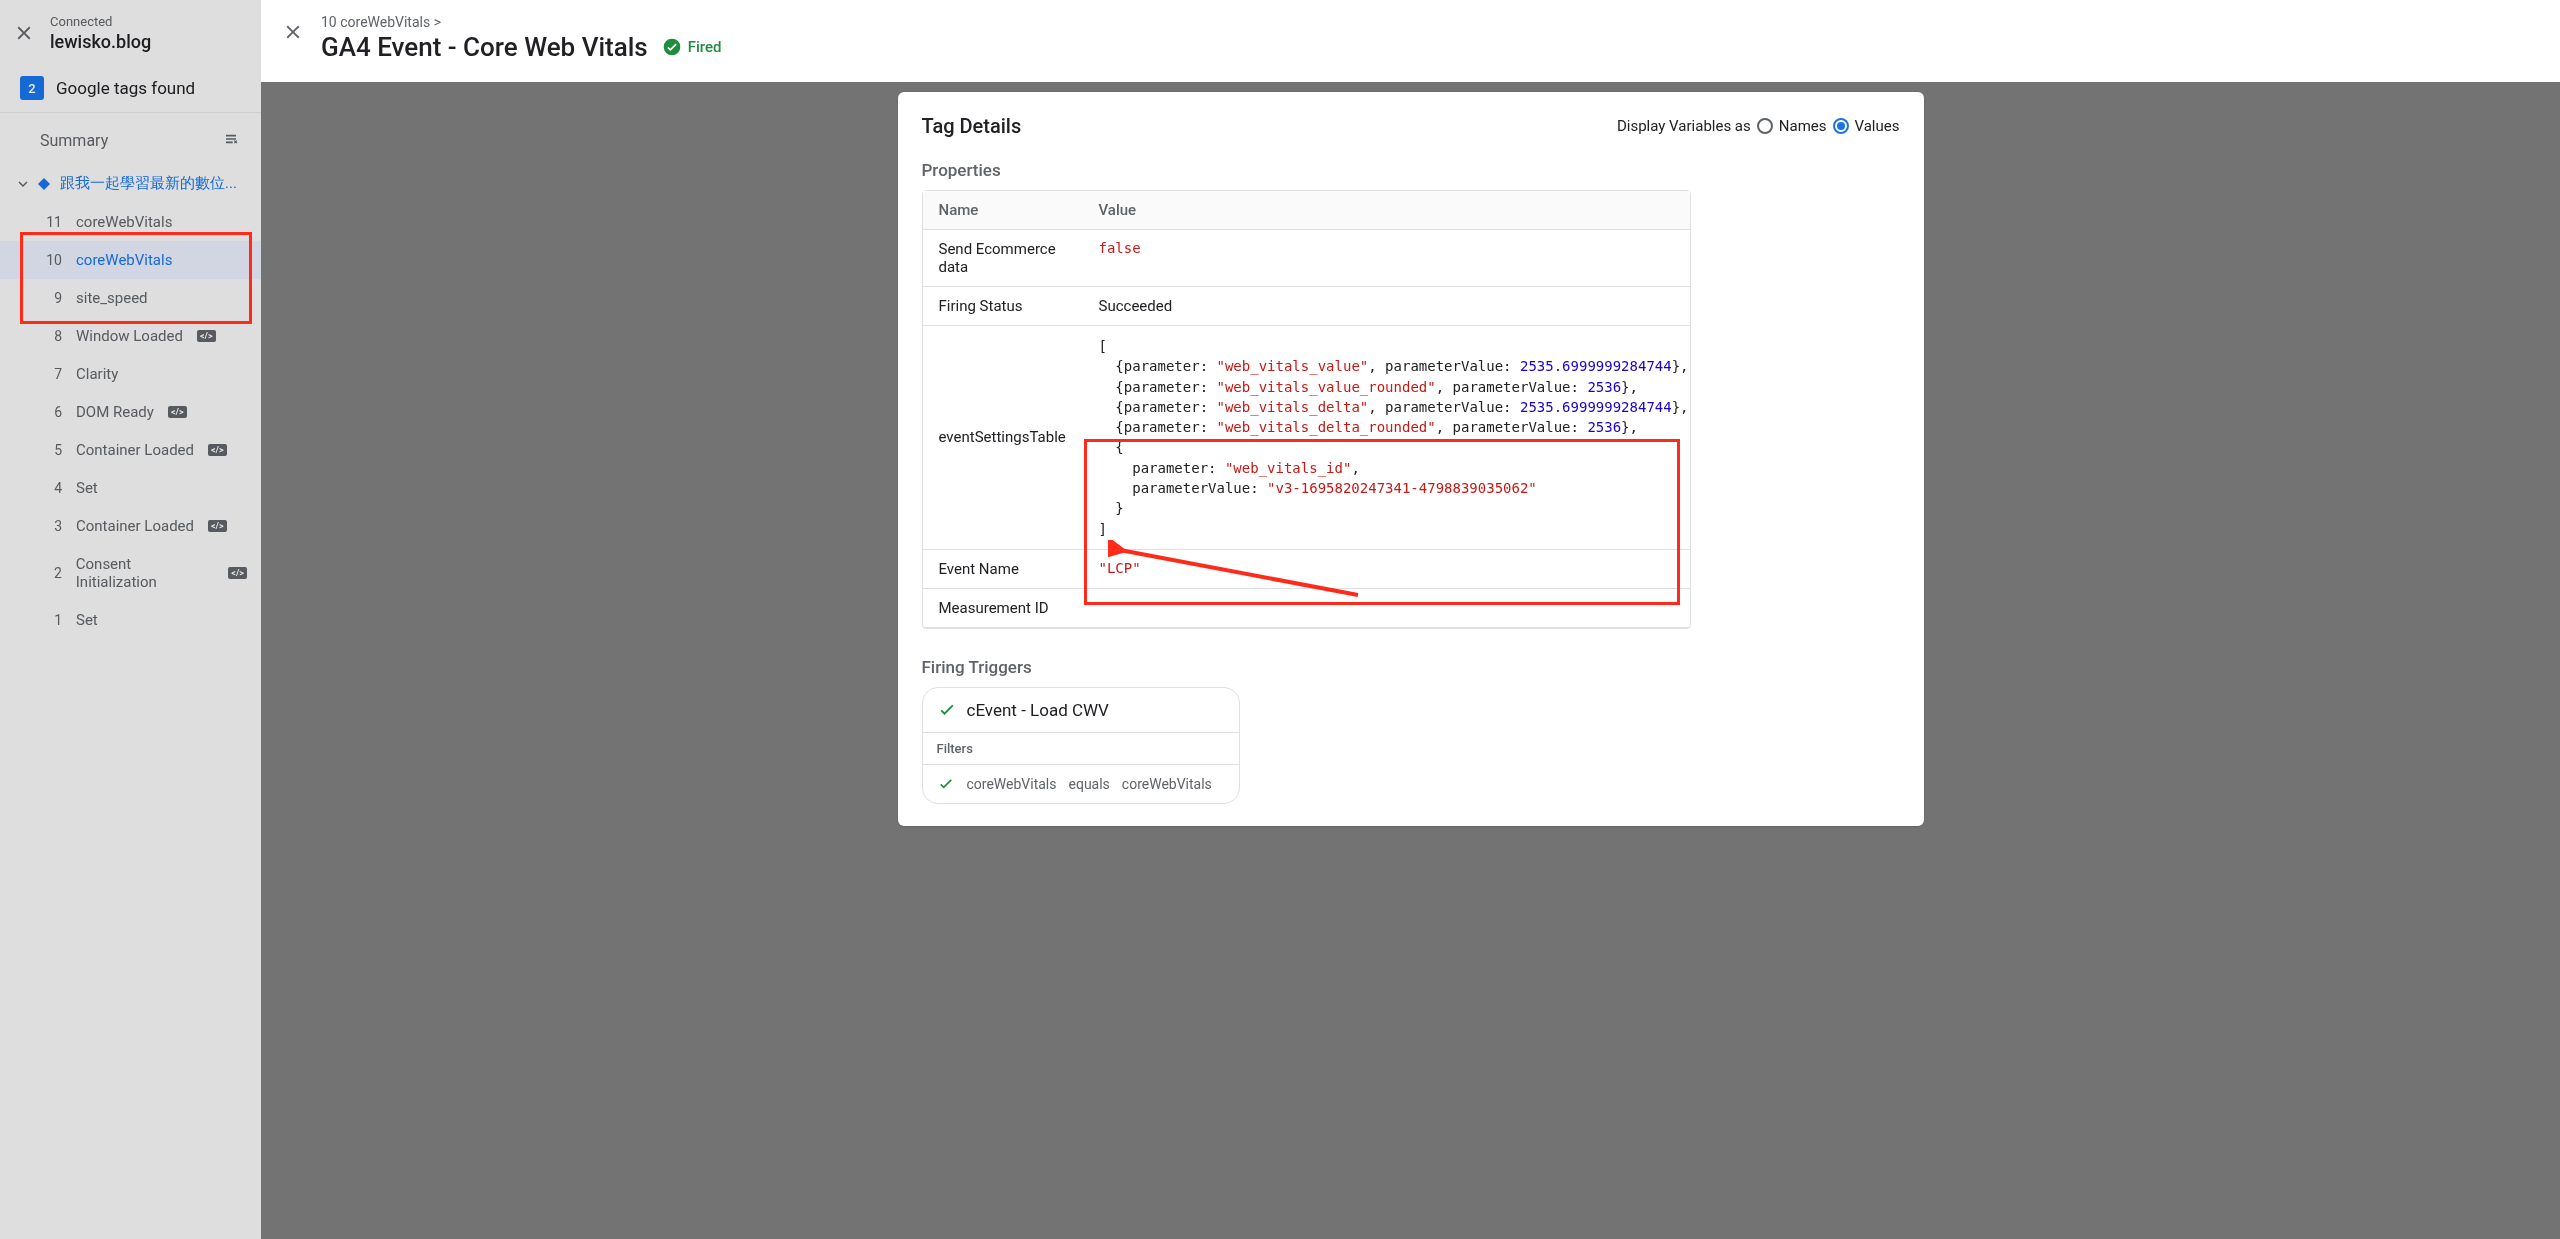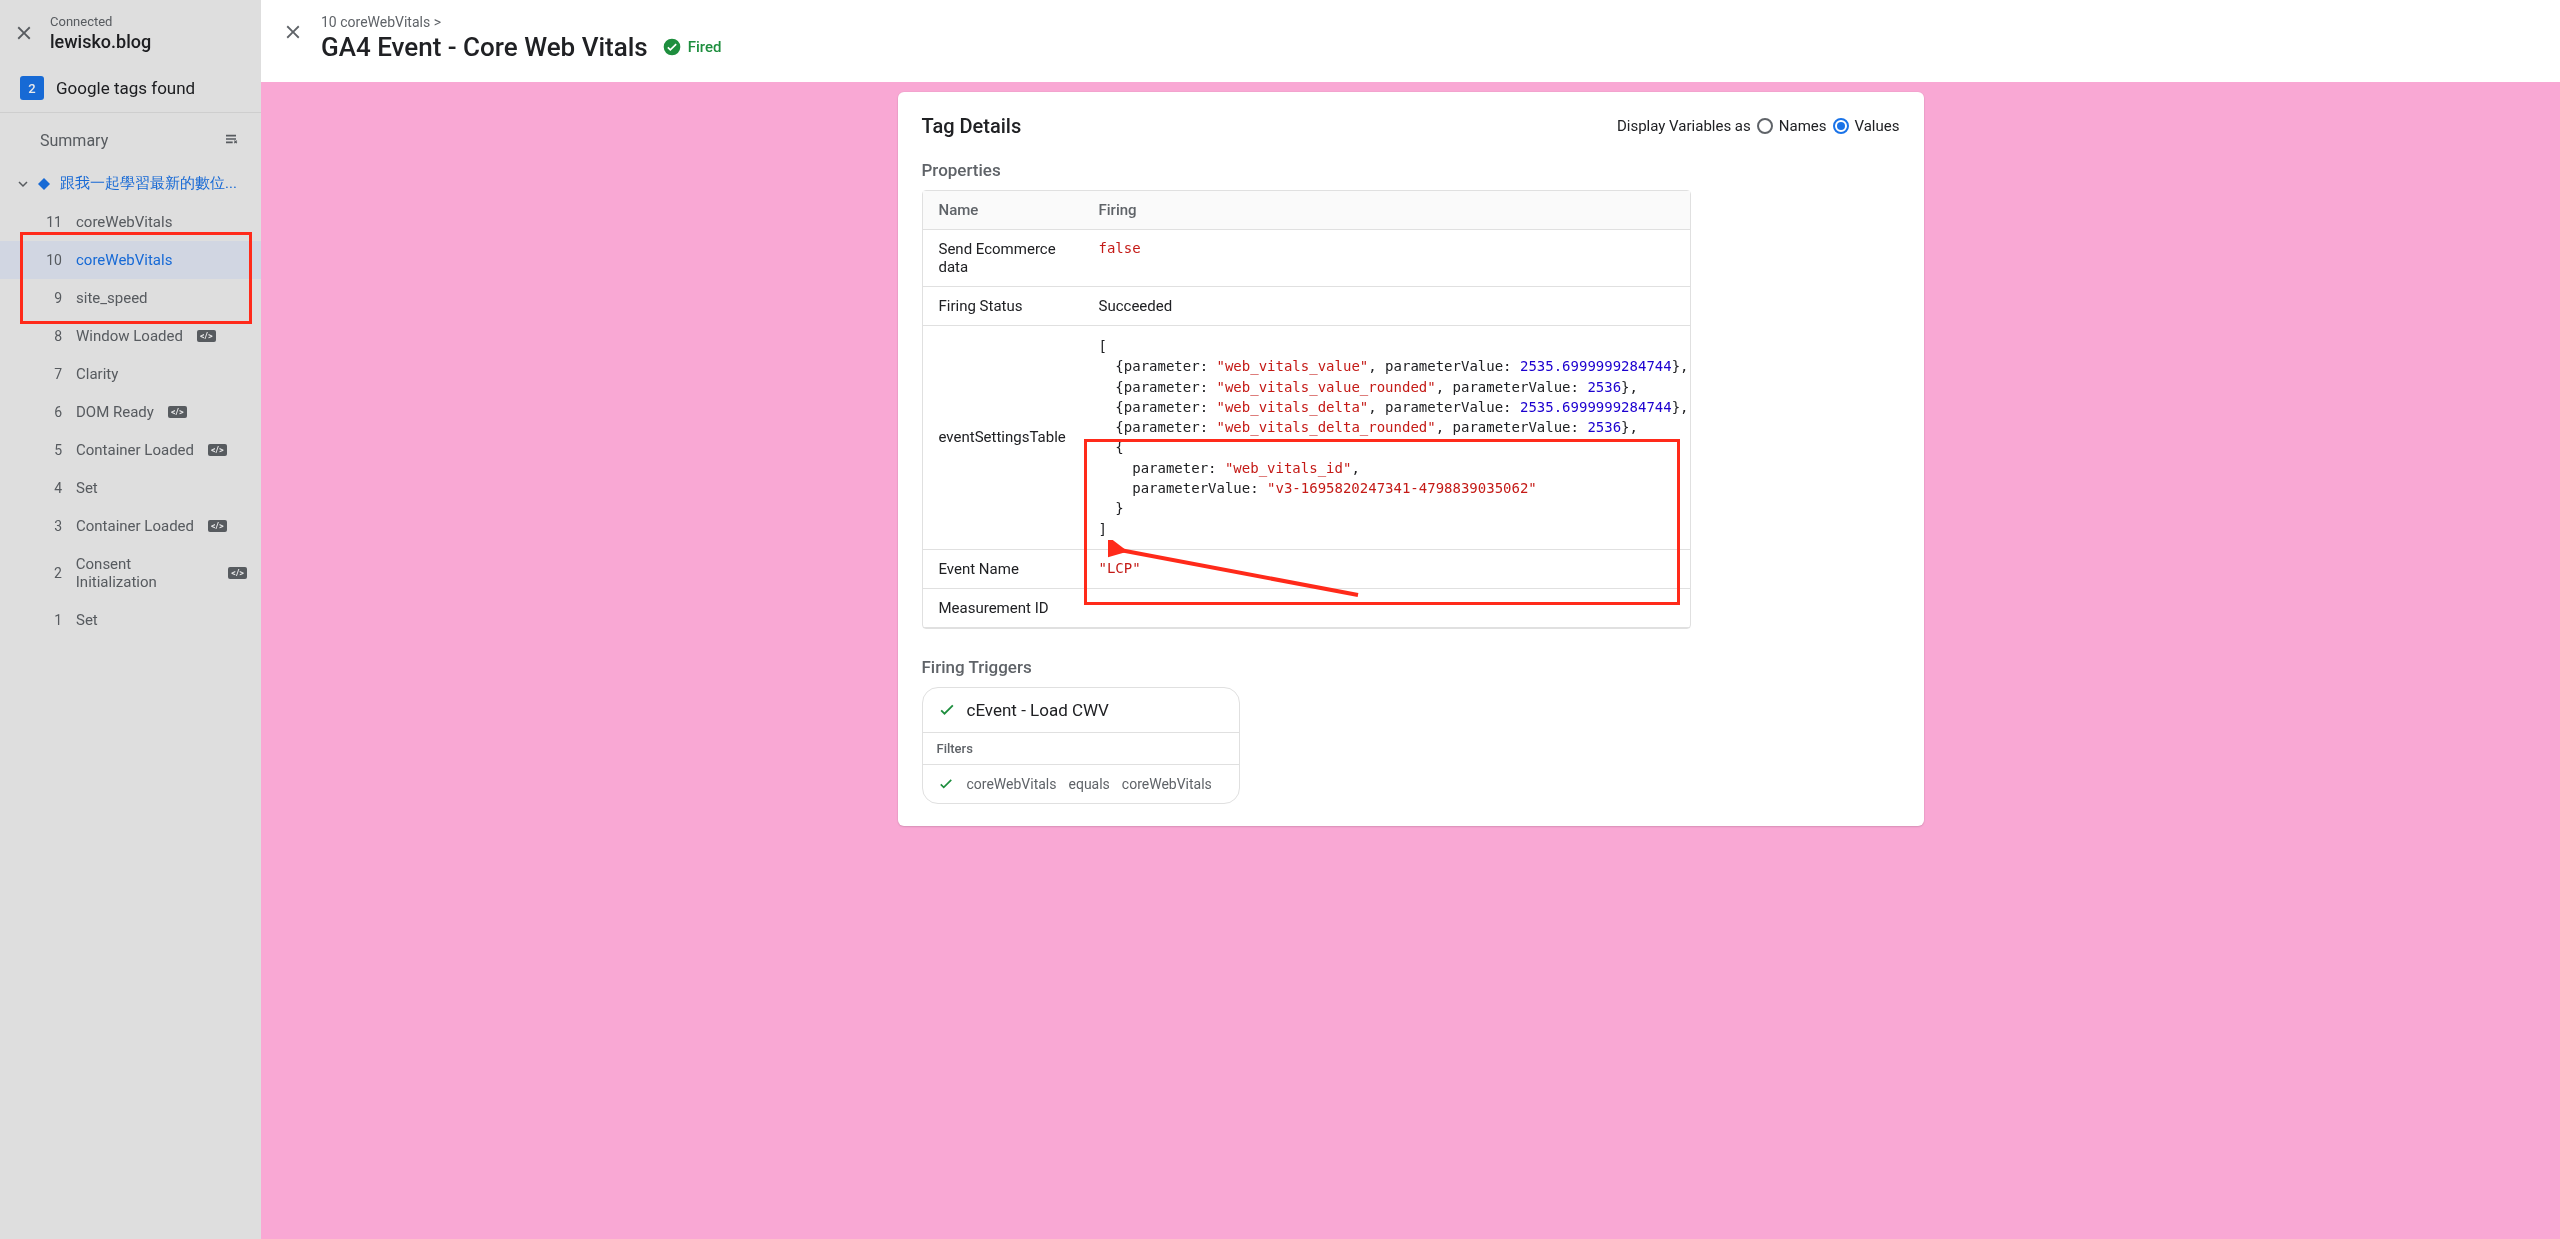--- a/index.html
+++ b/index.html
@@ -36,21 +36,21 @@
 
 .main { flex: 1; display:flex; flex-direction:column; background: #fff; overflow-y:auto; }
 .main-header { display:flex; align-items:flex-start; gap: 16px; padding: 14px 13px 20px 20px; }
 .main-close { width: 24px; height: 24px; color: #5f6368; cursor:pointer; margin-top: 6px; display:flex; align-items:center; justify-content:center; }
 .crumb { color: #5f6368; font-size: 14px; }
 .main-title-row { display:flex; align-items:center; gap: 14px; margin-top: 2px; }
 .main-title { font-size: 26px; font-weight: 500; }
 .fired-badge { display:flex; align-items:center; gap: 6px; }
 .fired-badge svg { width: 20px; height: 20px; }
 .fired-text { color: #1e8e3e; font-size: 15px; font-weight: 500; }
-.panel-wrap { background: #f9a8d4; flex:1; padding: 10px 0 0 0; }
+.panel-wrap { background: #737373; flex:1; padding: 10px 0 0 0; }
 .panel { background: #fff; margin: 0 auto; width: 1026px; max-width: calc(100% - 40px); border-radius: 6px; box-shadow: 0 1px 2px rgba(0,0,0,0.12), 0 0 0 1px rgba(0,0,0,0.02); padding: 22px 24px; position:relative; }
 .panel-header { display:flex; align-items:center; justify-content:space-between; margin-bottom: 22px; }
 .panel-title { font-size: 20px; font-weight: 500; }
 .radio-group { display:flex; align-items:center; gap: 6px; font-size: 15px; }
 .radio { width: 16px; height: 16px; border: 2px solid #5f6368; border-radius: 50%; display:inline-flex; align-items:center; justify-content:center; cursor:pointer; }
 .radio.checked { border-color: #1a73e8; }
 .radio.checked::after { content:''; width:8px; height:8px; background:#1a73e8; border-radius:50%; }
 .section-title { font-size: 17px; color: #5f6368; font-weight: 500; margin-bottom: 10px; }
 .prop-table { width: 769px; border: 1px solid #e0e0e0; border-radius: 4px; margin-bottom: 28px; }
 .prop-row { display:flex; border-bottom: 1px solid #e0e0e0; }
@@ -199,21 +199,21 @@
             <span class="radio checked"></span>
             <span>Values</span>
           </div>
         </div>
 
         <div class="section-title">Properties</div>
 
         <div class="prop-table" style="position:relative;">
           <div class="prop-row header">
             <div class="prop-cell name">Name</div>
-            <div class="prop-cell value">Firing</div>
+            <div class="prop-cell value">Value</div>
           </div>
           <div class="prop-row">
             <div class="prop-cell name">Send Ecommerce data</div>
             <div class="prop-cell value code"><span class="str">false</span></div>
           </div>
           <div class="prop-row">
             <div class="prop-cell name">Firing Status</div>
             <div class="prop-cell value">Succeeded</div>
           </div>
           <div class="prop-row">

